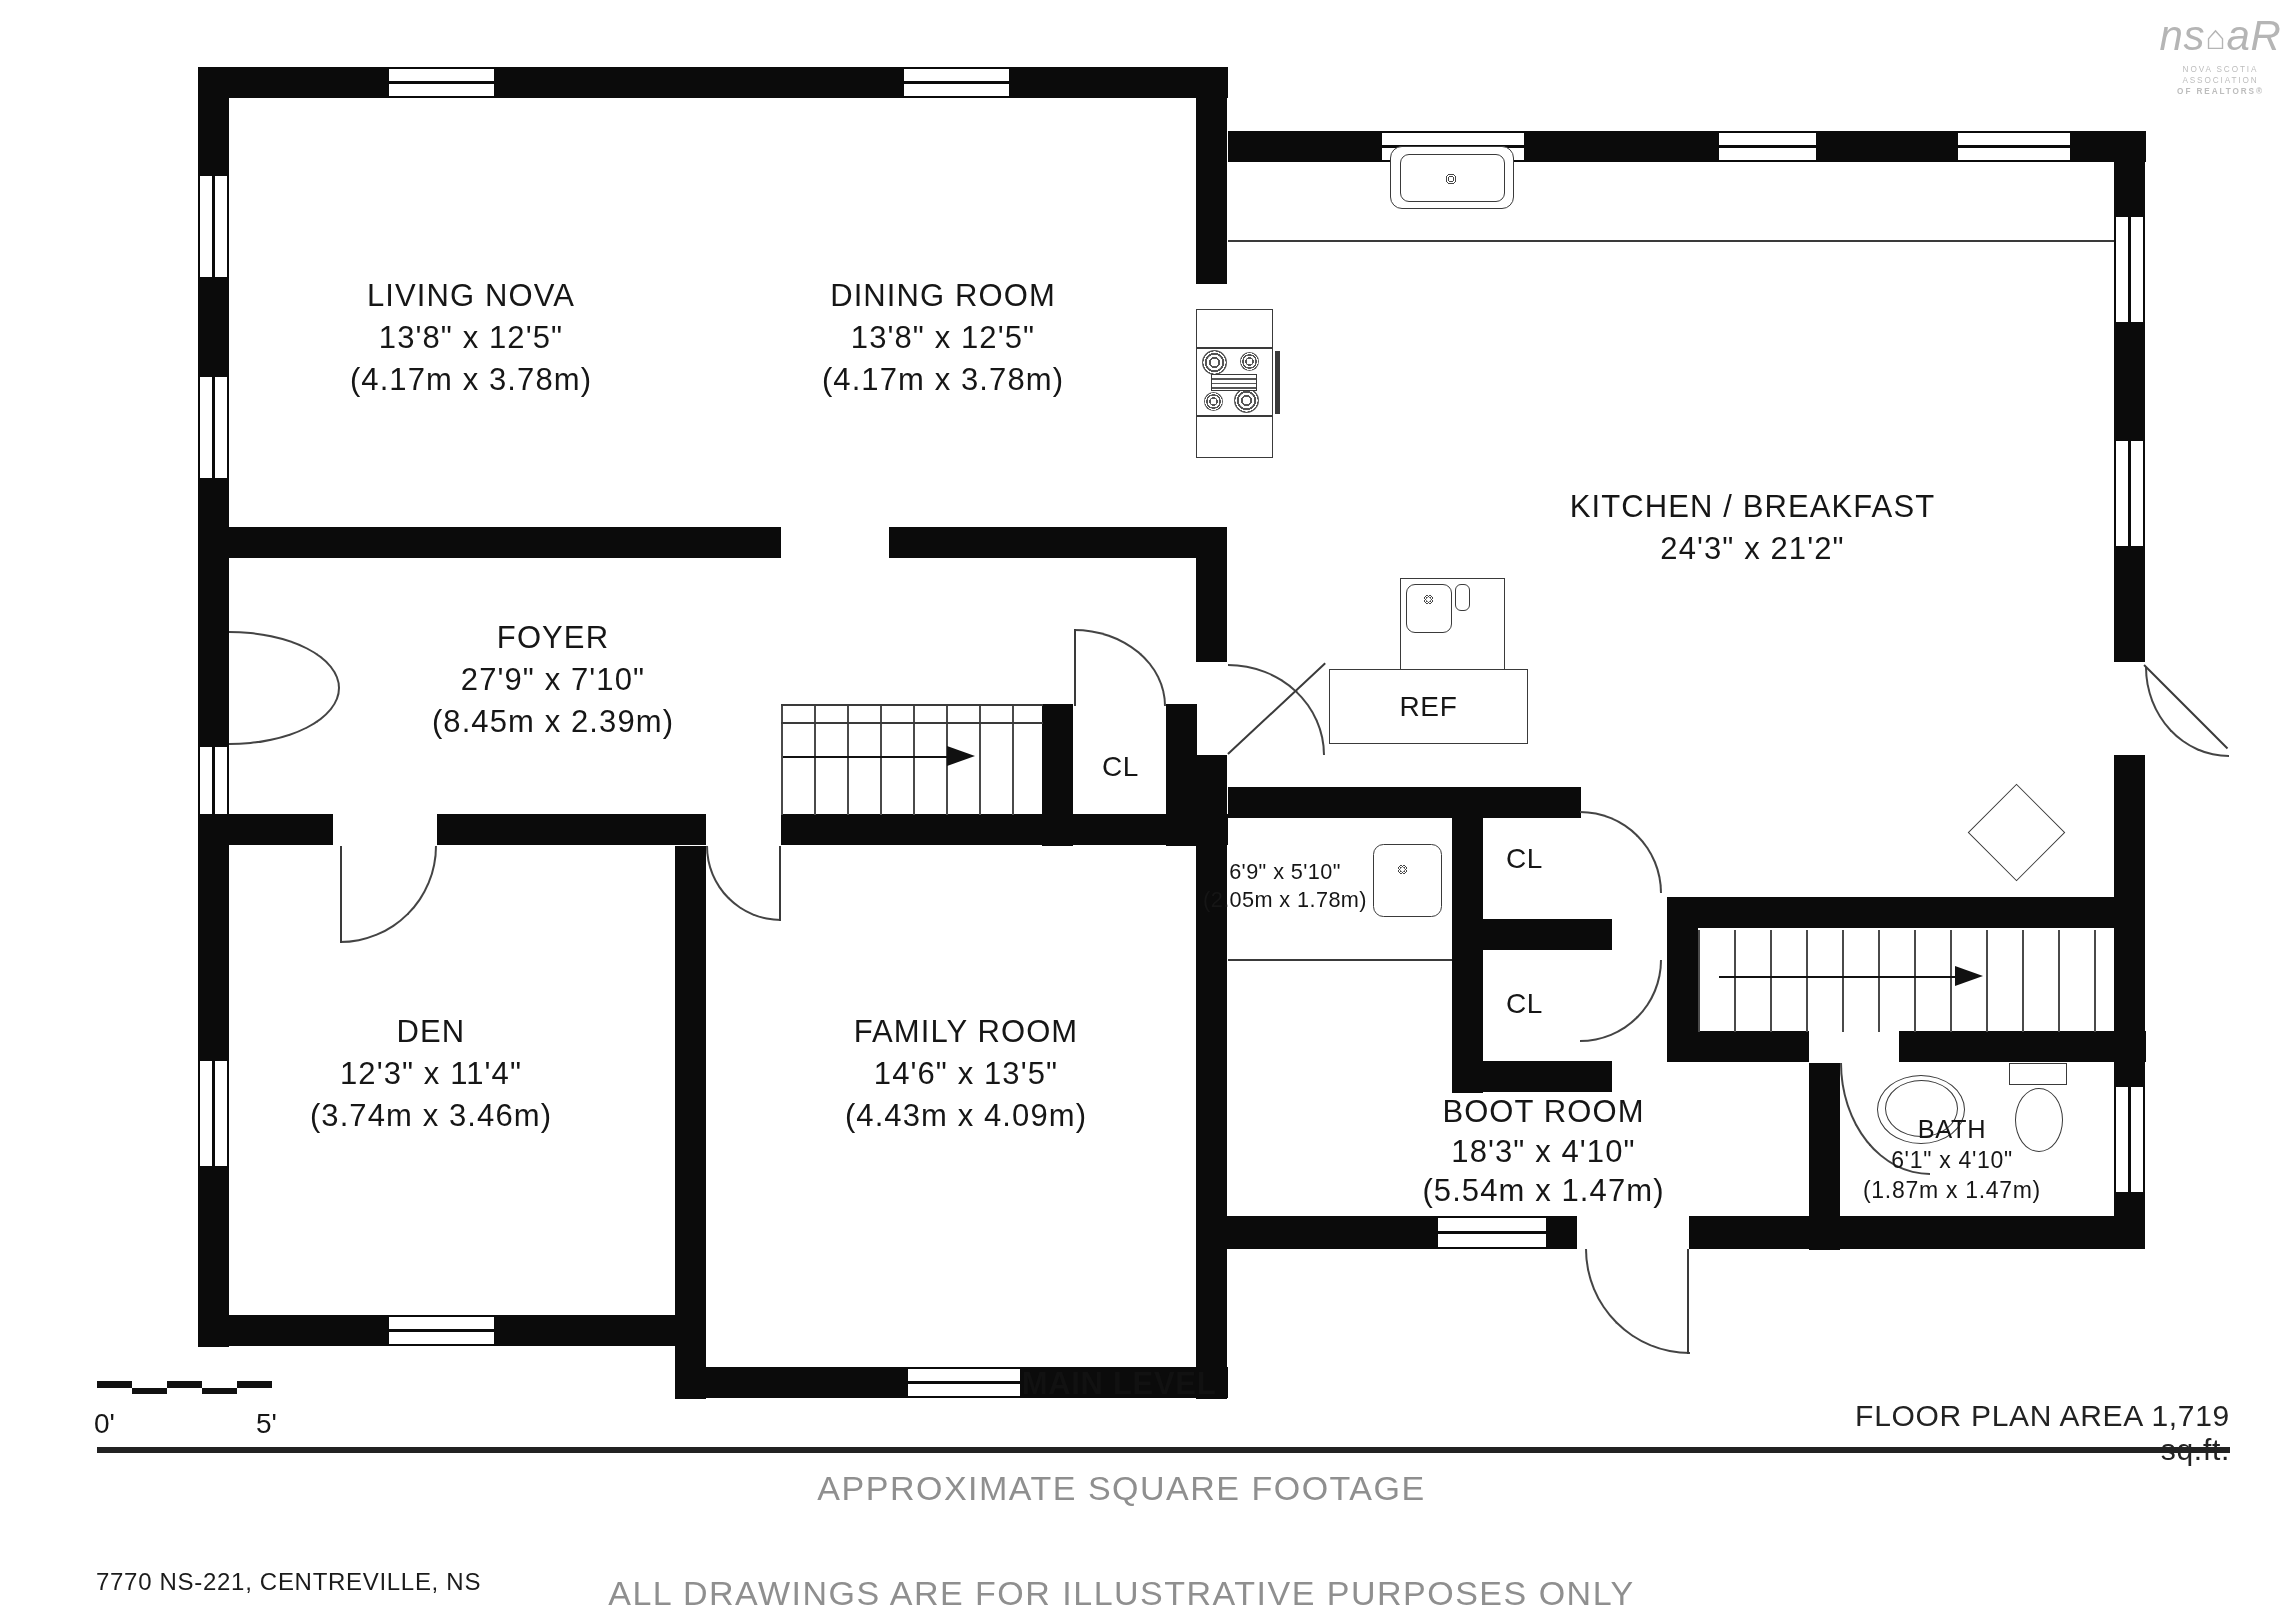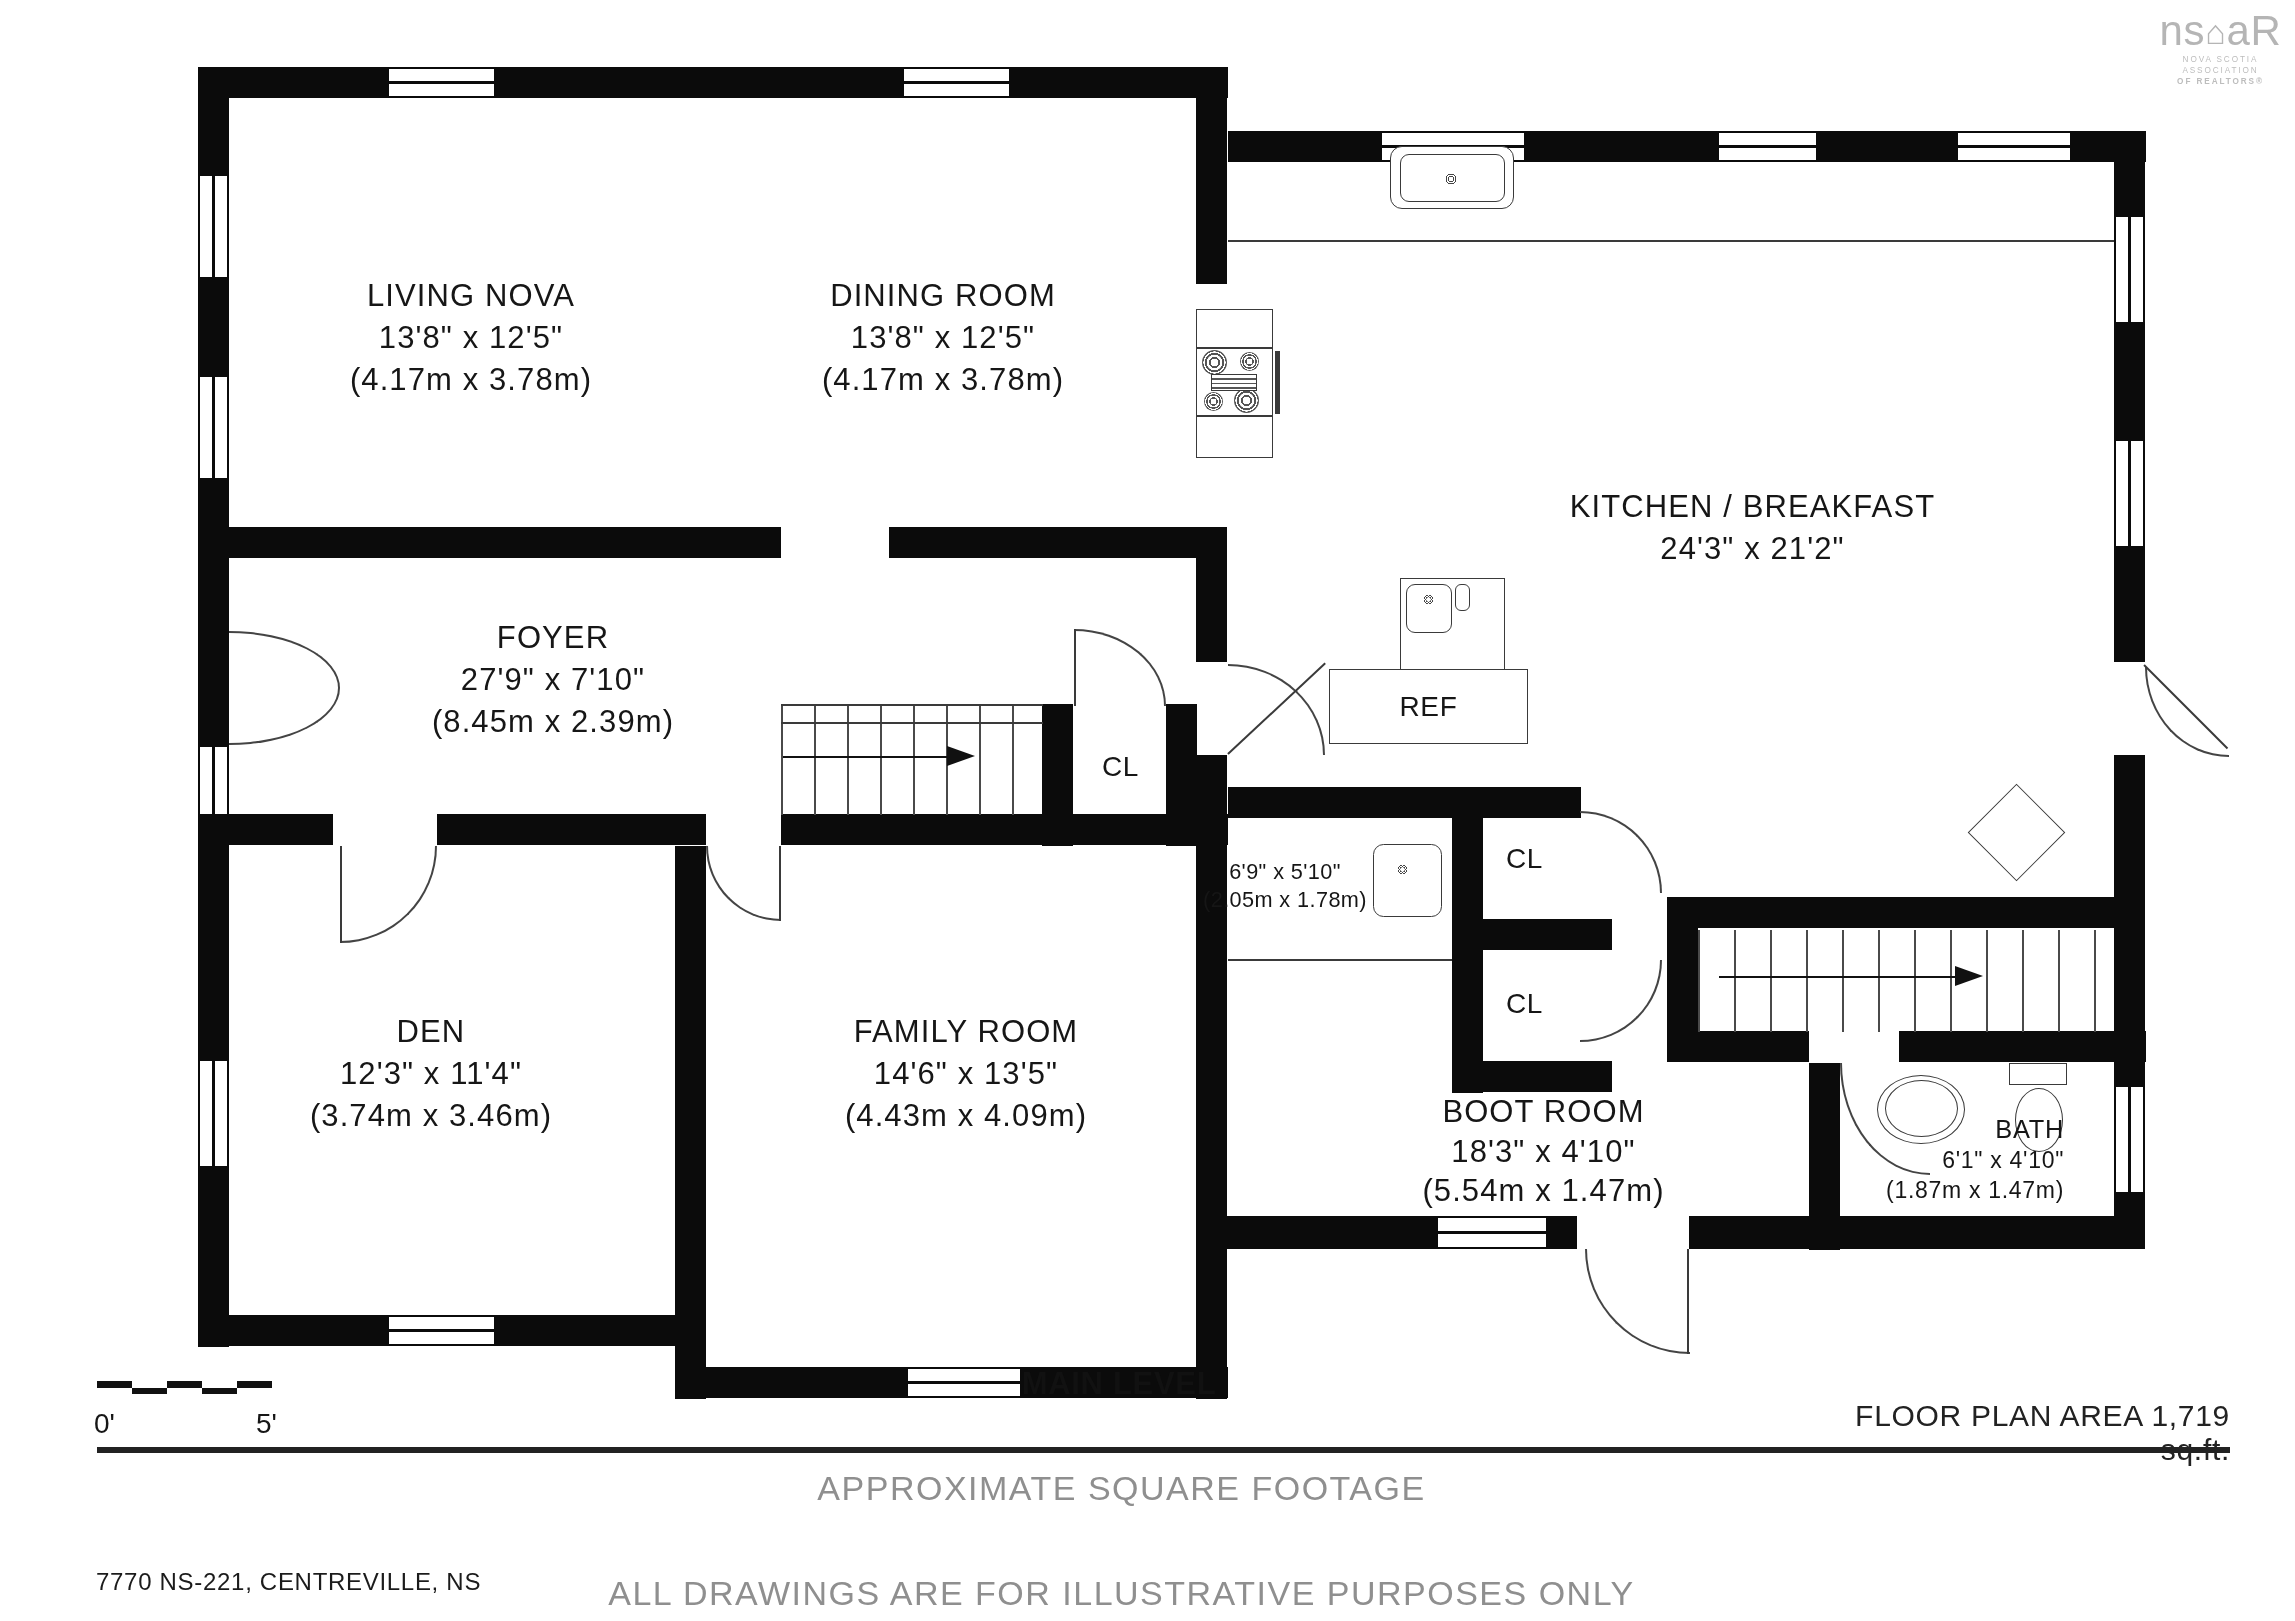--- a/index.html
+++ b/index.html
@@ -14,21 +14,21 @@
   .thin{position:absolute;border:1.5px solid #3a3a3a;box-sizing:border-box;background:#fff;}
   .arc{position:absolute;box-sizing:border-box;background:transparent;}
   .arc-tr{border-top:2.2px solid #444;border-right:2.2px solid #444;border-top-right-radius:100% 100%;}
   .arc-bl{border-bottom:2.2px solid #444;border-left:2.2px solid #444;border-bottom-left-radius:100% 100%;}
   .arc-br{border-bottom:2.2px solid #444;border-right:2.2px solid #444;border-bottom-right-radius:100% 100%;}
   .stairs{position:absolute;background-image:repeating-linear-gradient(to right,#4a4a4a 0 2.2px,transparent 2.2px 33px);}
   .stairs2{position:absolute;background-image:repeating-linear-gradient(to right,#4a4a4a 0 2.2px,transparent 2.2px 36px);}
   .tri{position:absolute;width:0;height:0;border-left:28px solid #111;
        border-top:10.5px solid transparent;border-bottom:10.5px solid transparent;}
   .label{position:absolute;text-align:center;font-size:31px;line-height:1.36;letter-spacing:1.1px;color:#161616;}
-  .label-md{position:absolute;text-align:right;font-size:23px;line-height:1.3;letter-spacing:0.7px;color:#161616;}
+  .label-md{position:absolute;text-align:center;font-size:23px;line-height:1.3;letter-spacing:0.7px;color:#161616;}
   .label-sm{position:absolute;text-align:center;font-size:21.7px;line-height:1.28;letter-spacing:0.4px;color:#161616;}
   .cl{position:absolute;text-align:center;font-size:28px;letter-spacing:0.7px;color:#161616;}
   .ring{position:absolute;border-radius:50%;
         background:radial-gradient(closest-side,#fff 40%,#444 41% 55%,#fff 56% 74%,#444 75% 88%,#fff 89%);}
   .burner{position:absolute;border-radius:50%;
         background:radial-gradient(closest-side,#fff 30%,#555 31% 44%,#fff 45% 62%,#555 63% 76%,#fff 77% 88%,#555 89%);}
   .oval{position:absolute;border:1.5px solid #3a3a3a;border-radius:50%;box-sizing:border-box;background:#fff;}
   .rr{position:absolute;border:1.5px solid #3a3a3a;border-radius:9px;box-sizing:border-box;background:#fff;}
   .vent{position:absolute;border:1.5px solid #3a3a3a;box-sizing:border-box;
         background:repeating-linear-gradient(#fff 0 3px,#555 3px 4.5px);}
@@ -37,21 +37,21 @@
         display:flex;align-items:center;justify-content:center;font-size:28px;letter-spacing:0.7px;color:#161616;}
   .scalebar{position:absolute;display:flex;align-items:flex-start;}
   .scalebar span{display:block;width:35px;height:6.7px;background:#111;}
   .scalebar span:nth-child(even){margin-top:6.7px;}
   .scale-num{position:absolute;font-size:28px;color:#161616;}
   .title{position:absolute;font-weight:bold;font-size:31px;color:#111;letter-spacing:0.7px;}
   .area{position:absolute;font-size:30px;color:#222;letter-spacing:0.7px;text-align:right;}
   .foot{position:absolute;text-align:center;font-size:34px;color:#8f8f8f;letter-spacing:1.5px;}
   .addr{position:absolute;font-size:24px;color:#1b1b1b;letter-spacing:0.7px;}
   .logo{position:absolute;text-align:center;color:#b5b5b5;}
-  .logo .big{font-size:42px;line-height:45px;letter-spacing:0.7px;}
+  .logo .big{font-size:42px;line-height:56px;letter-spacing:0.7px;font-style:italic;}
   .logo .house{font-size:34px;vertical-align:1.5px;}
   .logo .tag{font-size:8.2px;letter-spacing:1.9px;color:#bdbdbd;line-height:11.2px;}
 </style>
 </head>
 <body>
 
 <div class="plan">
 
   <div class="w" style="left:198px;top:67px;width:1030px;height:31px"></div>
   <div class="w" style="left:198px;top:67px;width:31px;height:779px"></div>

